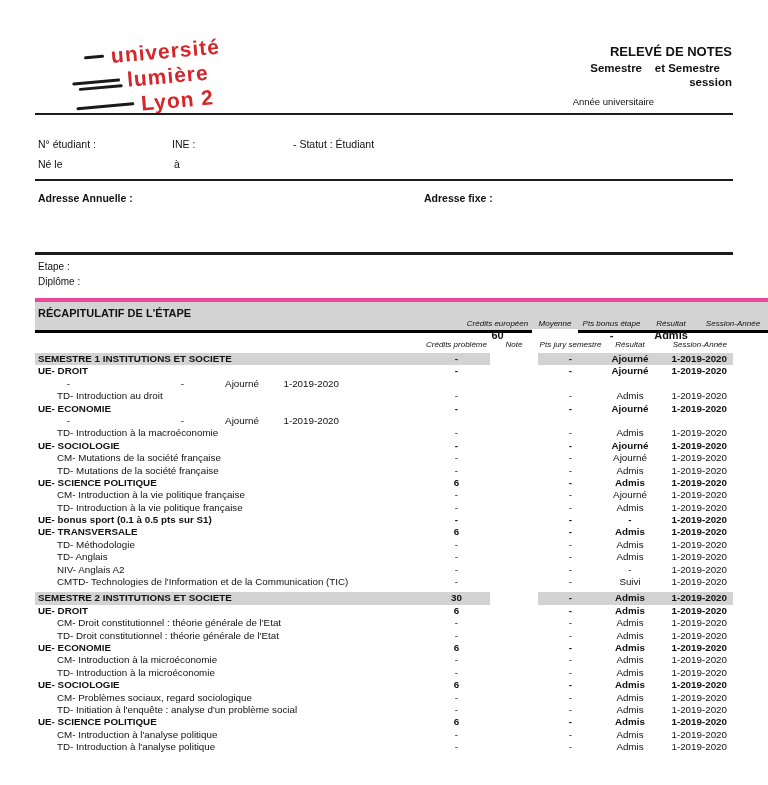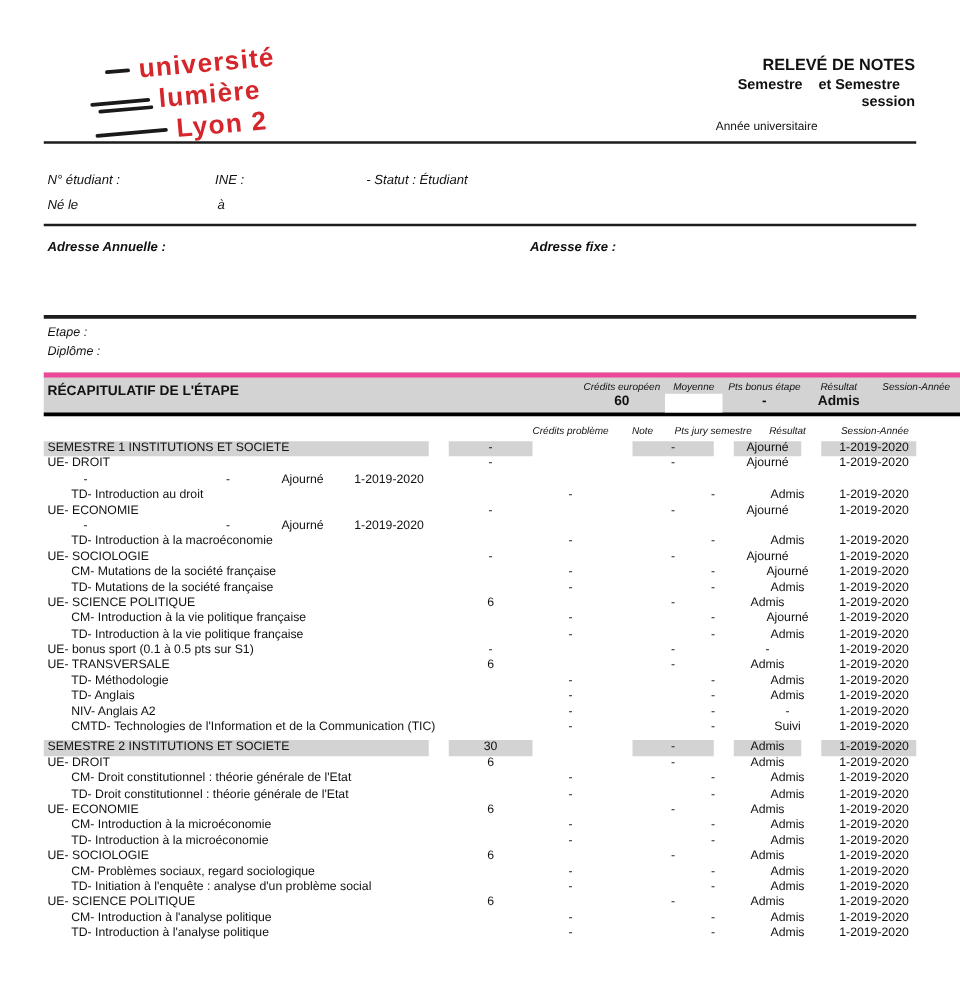--- a/index.html
+++ b/index.html
@@ -23,47 +23,47 @@
   .hr-title{font-size:13px;font-weight:bold;}
   .hr-sub{font-size:11.5px;font-weight:bold;margin-top:3px;padding-right:12px;white-space:pre;}
   .hr-session{font-size:11.5px;font-weight:bold;margin-top:2px;}
   .hr-year{font-size:9.5px;margin-top:8px;padding-right:78px;}
   
   .rule{position:absolute;left:35px;width:698px;background:#1c1c1c;height:2px;}
   .rule1{top:113px;}
   .rule2{top:179px;}
   .rule3{top:252px;height:3px;}
   
-  .si{position:absolute;font-size:10.5px;white-space:nowrap;font-style:italic;}
+  .si{position:absolute;font-size:10.5px;white-space:nowrap;}
   .bold{font-weight:bold;}
   
   .cols{display:flex;}
   .c-label{flex:1;min-width:0;}
   .c-credits{width:67px;text-align:center;}
   .c-note{width:48px;text-align:center;}
   .c-jury{width:65px;text-align:center;}
   .c-result{width:54px;text-align:center;}
   .c-session{width:76px;text-align:right;padding-right:6px;box-sizing:border-box;}
   .colhead{font-style:italic;font-size:8px;white-space:nowrap;}
   .c-session .colhead{text-align:center;}
   
   .recap{position:absolute;left:35px;width:739px;top:298px;height:35px;
     background:var(--band-gray,#d3d3d3);border-top:4px solid #ec4899;border-bottom:3px solid #000;box-sizing:border-box;}
-  .recap .colhead{padding-top:3px;}
+  .recap .colhead{padding-top:17px;}
   .recap .val{font-size:11px;font-weight:bold;margin-top:1px;}
   .recap-title{font-size:11px;font-weight:bold;padding:5px 0 0 3px;white-space:nowrap;}
   .masked-box{width:46px;height:15px;background:#fff;margin:1px auto 0;}
   
   .thead{position:absolute;left:35px;width:698px;top:340px;}
   
   .rows{position:absolute;left:35px;width:698px;top:353px;}
   .grow{height:12.4px;line-height:12.4px;font-size:9.8px;}
   .grow .c-label{padding-left:3px;white-space:nowrap;overflow:hidden;}
   .row-sub .c-label{padding-left:22px;}
-  .row-ue,.row-semester{font-weight:normal;gap:16px;}
+  .row-ue,.row-semester{font-weight:bold;}
   .row-semester .c-label,.row-semester .c-credits,
   .row-semester .c-jury,.row-semester .c-result,.row-semester .c-session{background:var(--band-gray,#d3d3d3);}
   .row-gap{margin-top:4px;}
 </style>
 </head>
 <body>
 
 <div class="page">
 
   <div class="logo">

